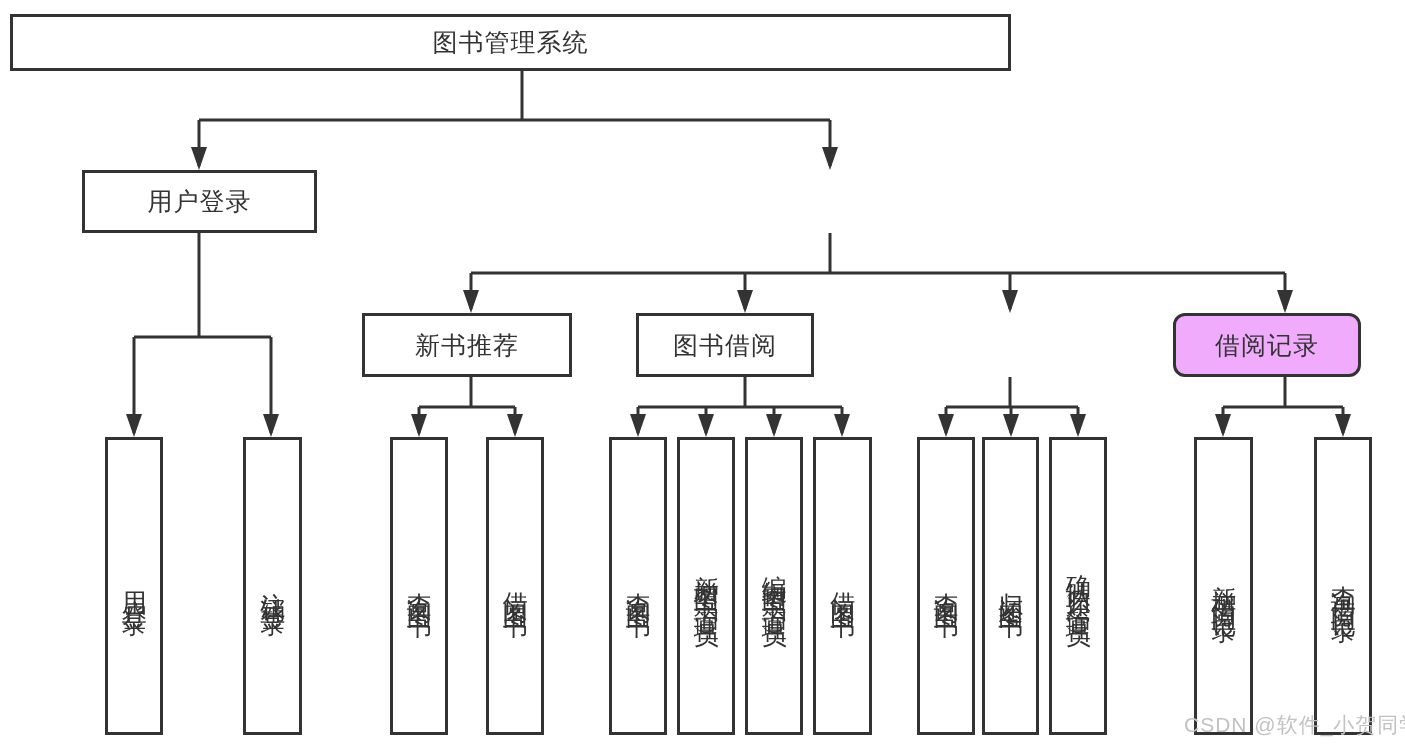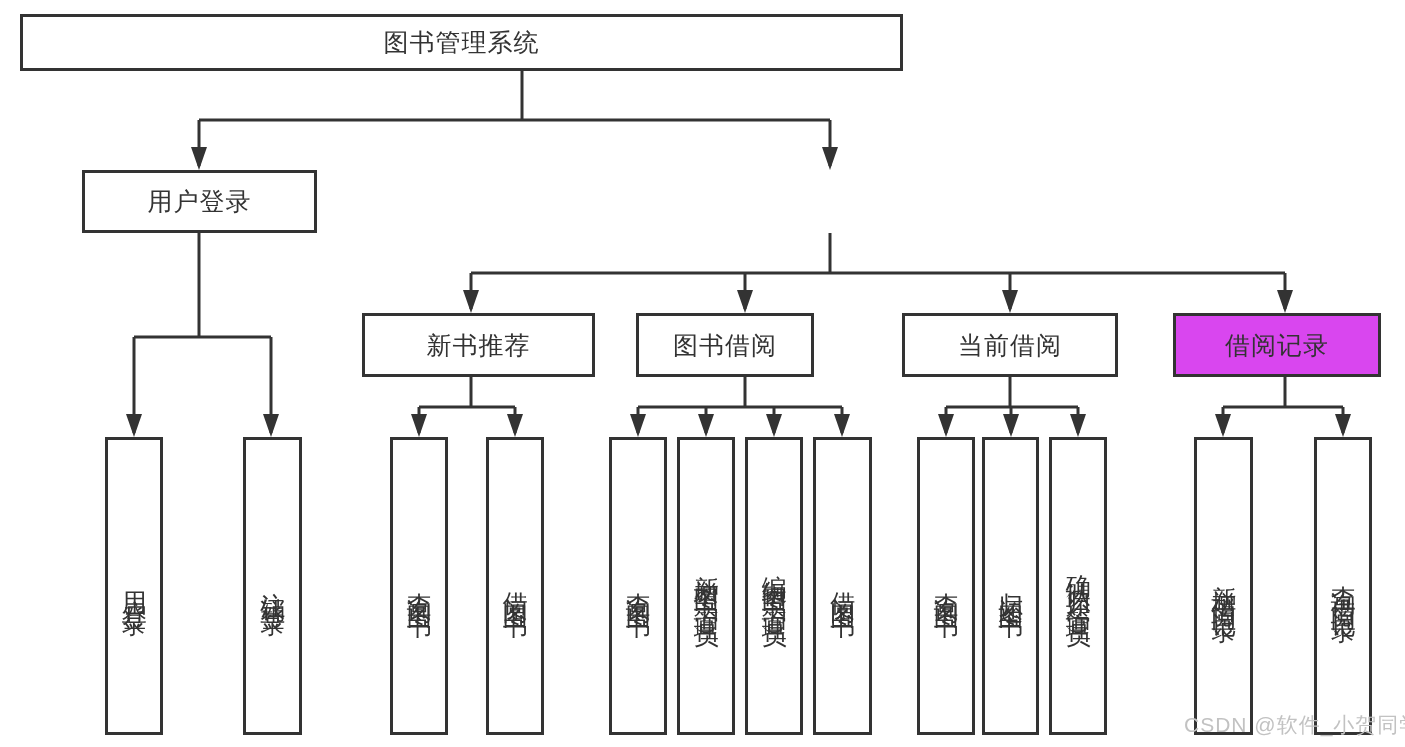--- a/index.html
+++ b/index.html
@@ -103,38 +103,35 @@
       <polygon points="698,414 714,414 706,437" fill="#333333"></polygon>
       <polygon points="766,414 782,414 774,437" fill="#333333"></polygon>
       <polygon points="834,414 850,414 842,437" fill="#333333"></polygon>
       <polygon points="938,414 954,414 946,437" fill="#333333"></polygon>
       <polygon points="1003,414 1019,414 1011,437" fill="#333333"></polygon>
       <polygon points="1070,414 1086,414 1078,437" fill="#333333"></polygon>
       <polygon points="1215,414 1231,414 1223,437" fill="#333333"></polygon>
       <polygon points="1335,414 1351,414 1343,437" fill="#333333"></polygon>
     </svg>
 
-  <div class="box h" style="left: 20px; top: 14px; width: 883px; height: 57px; border-color: rgb(51, 51, 51); background: rgb(255, 255, 255); color: rgb(51, 51, 51);">
+  <div class="box h" style="left: 10px; top: 14px; width: 1001px; height: 57px; border-color: rgb(51, 51, 51); background: rgb(255, 255, 255); color: rgb(51, 51, 51);">
     <span class="label">图书管理系统</span>
   </div>
 
   <div class="box h" style="left: 82px; top: 170px; width: 235px; height: 63px; border-color: rgb(51, 51, 51); background: rgb(255, 255, 255); color: rgb(51, 51, 51);">
     <span class="label">用户登录</span>
   </div>
 
-  <div class="box h" style="left: 362px; top: 313px; width: 233px; height: 64px; border-color: rgb(51, 51, 51); background: rgb(255, 255, 255); color: rgb(51, 51, 51);">
+  <div class="box h" style="left: 362px; top: 313px; width: 210px; height: 64px; border-color: rgb(51, 51, 51); background: rgb(255, 255, 255); color: rgb(51, 51, 51);">
     <span class="label">新书推荐</span>
   </div>
   <div class="box h" style="left: 636px; top: 313px; width: 178px; height: 64px; border-color: rgb(51, 51, 51); background: rgb(255, 255, 255); color: rgb(51, 51, 51);">
     <span class="label">图书借阅</span>
   </div>
-  <div class="box h" style="left: 902px; top: 313px; width: 216px; height: 64px; border-color: rgb(51, 51, 51); background: rgb(255, 255, 255); color: rgb(51, 51, 51);">
-    <span class="label">当前借阅</span>
-  </div>
-  <div class="box h" style="left: 1173px; top: 313px; width: 208px; height: 64px; border-color: rgb(51, 51, 51); background: #d946ef; color: rgb(51, 51, 51);">
+  <div class="box h" style="left: 1173px; top: 313px; width: 188px; height: 64px; border-color: rgb(51, 51, 51); background: #f0abfc; color: rgb(51, 51, 51); border-radius: 12px;">
     <span class="label">借阅记录</span>
   </div>
 
   <div class="box v" style="left: 105px; top: 437px; width: 58px; height: 298px; border-color: rgb(51, 51, 51); background: rgb(255, 255, 255); color: rgb(51, 51, 51);">
     <span class="label">用户登录</span>
   </div>
   <div class="box v" style="left: 243px; top: 437px; width: 59px; height: 298px; border-color: rgb(51, 51, 51); background: rgb(255, 255, 255); color: rgb(51, 51, 51);">
     <span class="label">注销登录</span>
   </div>
 

